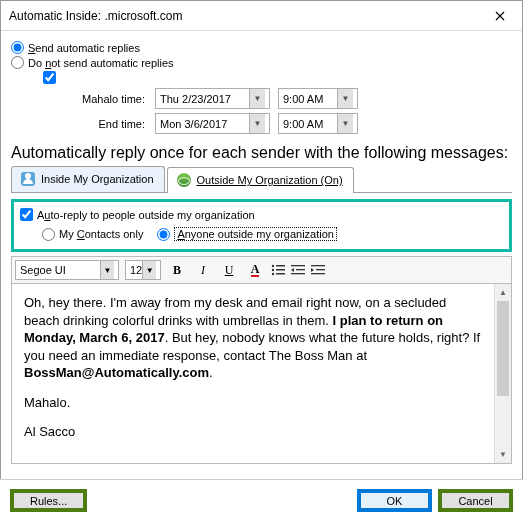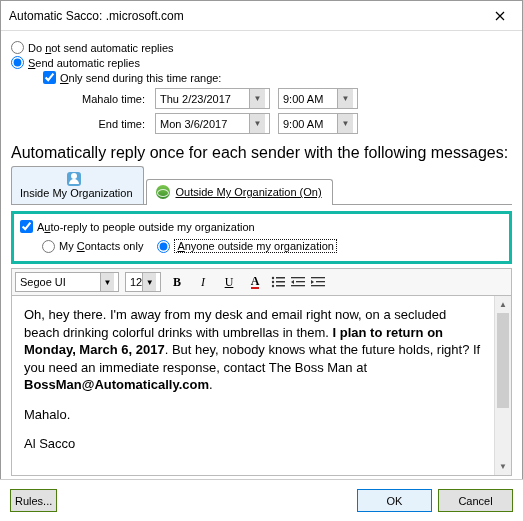--- a/index.html
+++ b/index.html
@@ -47,21 +47,21 @@
   .tabs { display: flex; align-items: flex-end; border-bottom: 1px solid #a0a0a0; margin-top: 4px; }
   .tab {
     display: flex; align-items: center; padding: 4px 10px 5px 8px;
     border: 1px solid #a0a0a0; border-bottom: none; margin-right: 2px;
     font-size: 11px; background: #f7f7f7;
     border-top-left-radius: 3px; border-top-right-radius: 3px;
   }
   .tab .ticon {
     width: 16px; height: 16px; margin-right: 5px; display:inline-flex;align-items:center;justify-content:center;
   }
-  .tab.inactive { background: #eaf3fb; flex-direction: column; }
+  .tab.inactive { background: #eaf3fb; }
   .tab.active { background: #fff; position: relative; top: 1px; text-decoration: underline; }
   .globe { width:14px;height:14px;border-radius:50%;background:linear-gradient(#7ec850,#3a8f2d);display:inline-block;position:relative;}
   .globe::after{content:"";position:absolute;width:10px;height:6px;border:1px solid #fff;border-radius:50%;top:4px;left:1px;opacity:0.8;}
   .person { width:14px;height:14px;display:inline-block;background:#5aa6d8;border-radius:3px;position:relative;}
   .person::before{content:"";position:absolute;width:6px;height:6px;border-radius:50%;background:#fff;left:4px;top:1px;}
   .person::after{content:"";position:absolute;width:10px;height:5px;border-radius:5px 5px 0 0;background:#fff;left:2px;top:7px;}
   .redbox {
     border: 3px solid #14b8a6; margin-top: 6px; padding: 4px 6px 6px 6px;
   }
   .redbox .subradios { display:flex; align-items:center; margin-top:4px; padding-left:22px; gap:14px;}
@@ -83,53 +83,52 @@
   .editor-wrap { display:flex; border:1px solid #bbb; border-top:none; height:180px; }
   .editor { flex:1; padding:10px 12px; font-size:13px; font-family:"Segoe UI",sans-serif; overflow:hidden; line-height:1.35;}
   .editor b{font-weight:600;}
   .scrollbar { width:17px; background:#f0f0f0; border-left:1px solid #ddd; position:relative;}
   .scrollbar .sarrow{height:17px;display:flex;align-items:center;justify-content:center;font-size:8px;color:#666;background:#f0f0f0;}
   .scrollbar .sthumb{position:absolute;top:17px;left:2px;right:2px;height:95px;background:#cdcdcd;}
   .footer {
     position:absolute; bottom:0; left:0; right:0; height:42px; border-top:1px solid #ccc;
     display:flex; align-items:center; padding:0 10px; background:#fff;
   }
-  .btn { border:1px solid #4d7c0f; background:#e1e1e1; height:23px; padding:0 4px; font-size:11px; display:inline-flex;align-items:center;justify-content:center;}
+  .btn { border:4px solid #4d7c0f; background:#e1e1e1; height:23px; padding:0 16px; font-size:11px; display:inline-flex;align-items:center;justify-content:center;}
   .btn.ok{background:#e5f1fb;border-color:#0078d7;}
   .spacer{flex:1;}
   .indent1{padding-left:32px;}
   .indent2{padding-left:52px;}
 </style>
 </head>
 <body>
 
 <div class="titlebar">
-  <span class="title">Automatic Sacco:           .microsoft.com</span>
+  <span class="title">Automatic Inside:           .microsoft.com</span>
   <div class="close">
     <svg width="10" height="10" viewBox="0 0 10 10">
         <path d="M1 1 L9 9 M9 1 L1 9" stroke="#000" stroke-width="1.2"></path>
       </svg>
   </div>
 </div>
 
 <div class="content">
 
   <label class="radio-row">
+    <input type="radio" name="send" checked="" style="">
+    <span class="label-text"><u>S</u>end automatic replies</span>
+  </label>
+  <label class="radio-row">
     <input type="radio" name="send" style="">
     <span class="label-text">Do <u>n</u>ot send automatic replies</span>
   </label>
-  <label class="radio-row">
-    <input type="radio" name="send" checked="" style="">
-    <span class="label-text"><u>S</u>end automatic replies</span>
-  </label>
 
   <div class="indent1">
     <label class="check-row">
       <input type="checkbox" checked="" style="">
-      <span class="label-text"><u>O</u>nly send during this time range:</span>
     </label>
   </div>
 
   <div class="indent2">
     <div class="timerow">
       <span class="lbl">Mahalo time:</span>
       <div class="select date">
         <span>Thu 2/23/2017</span>
         <span class="arrow">▼</span>
       </div>

